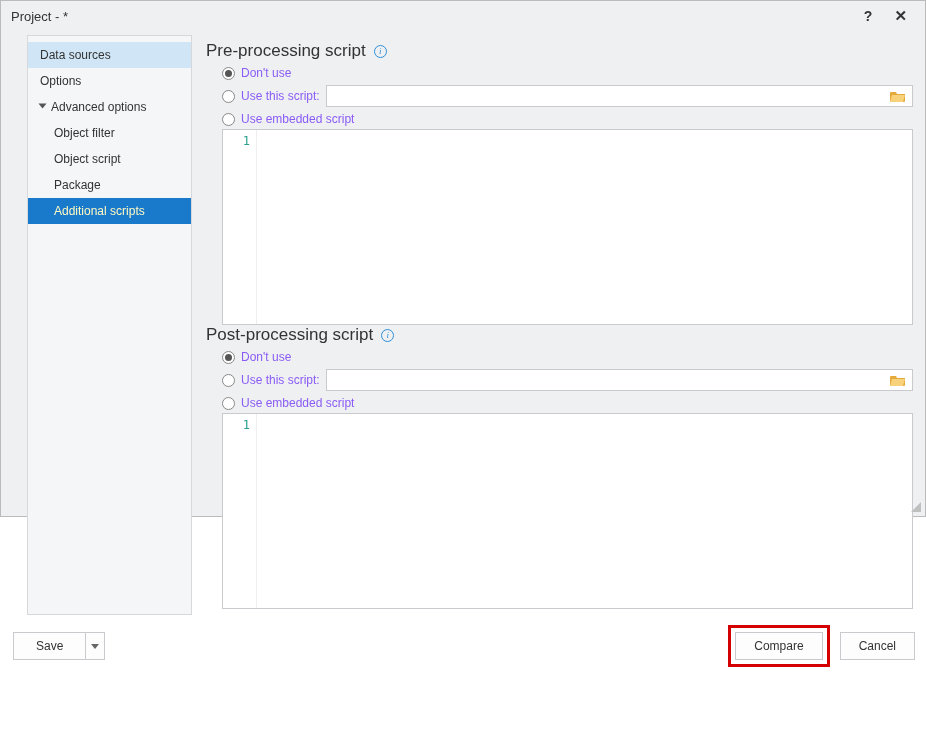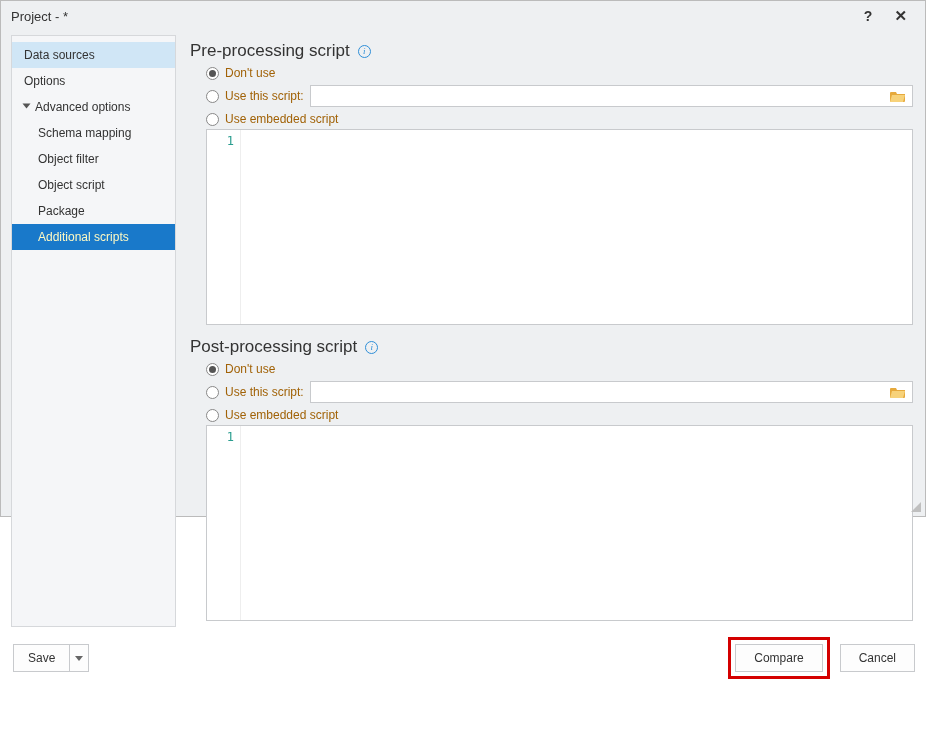--- a/index.html
+++ b/index.html
@@ -3,45 +3,45 @@
 <meta charset="utf-8">
 <style>
   * { box-sizing: border-box; margin: 0; padding: 0; }
   html, body { width: 926px; height: 731px; font-family: "Segoe UI", Tahoma, sans-serif; font-size: 12px; color: #333; background: #fff; }
   .window { width: 926px; height: 517px; border: 1px solid #bbb; background: #eef0f2; display: flex; flex-direction: column; }
   .titlebar { display: flex; align-items: center; justify-content: space-between; padding: 6px 10px 10px 10px; }
   .titlebar-left { font-size: 13px; color: #333; }
   .titlebar-right { display: flex; gap: 22px; align-items: center; font-size: 14px; padding-right: 8px;}
   .titlebar-right .help { font-weight: bold; cursor: pointer; }
   .titlebar-right .close { font-weight: bold; cursor: pointer; font-size: 15px;}
-  .body { flex: 1; display: flex; padding: 0px 10px 0px 10px; gap: 8px; }
+  .body { flex: 1; display: flex; padding: 0px 10px 0px 10px; gap: 8px; margin-left: 16px; }
   .sidebar { width: 165px; background: #f5f6f8; border: 1px solid #d6d8db; padding-top: 6px; }
   .nav-item { padding: 6px 12px; cursor: pointer; color: #333; }
   .nav-item.l2 { padding-left: 26px; }
   .nav-item.active { background: #d0e6f6; }
   .nav-item.selected { background: #1979ca; color: #fef9c3; }
   .nav-item.expand::before { content: ""; display: inline-block; border-top: 4px solid transparent; border-bottom: 4px solid transparent; border-left: 5px solid #555; transform: rotate(90deg); margin-right: 6px; vertical-align: 1px;}
-  .content { flex: 1; display: flex; flex-direction: column; gap: 12px; padding: 6px 2px 6px 6px;}
+  .content { flex: 1; display: flex; flex-direction: column; padding: 6px 2px 6px 6px;}
   .section-title { font-size: 17px; font-weight: 400; color: #333; display: flex; align-items: center; gap: 8px; margin-bottom: 2px;}
   .info-icon { width: 13px; height: 13px; border-radius: 50%; border: 1px solid #2f8fd8; display: inline-flex; align-items: center; justify-content: center; font-size: 9px; color: #2f8fd8; font-style: italic; font-family: Georgia, serif;}
   .radio-row { display: flex; align-items: center; gap: 6px; padding: 3px 0 3px 16px; }
   .radio { width: 13px; height: 13px; border-radius: 50%; border: 1px solid #888; background: #fff; display: inline-flex; align-items: center; justify-content: center;}
   .radio.checked::after { content:""; width:7px; height:7px; border-radius:50%; background:#555;}
-  .radio-label { color: #a16207; }
+  .radio-label { color: #8b5cf6; }
   .script-path-row { display: flex; align-items: center; gap: 6px; padding: 2px 0 2px 16px; }
   .script-input { flex: 1; height: 22px; border: 1px solid #c8cacd; background: #fff; padding: 0 6px; display:flex; align-items:center; justify-content:flex-end;}
   .folder-icon { width:16px; height:14px; display:inline-block; }
   .folder-icon svg { width:16px; height:14px; }
   .editor { margin-left: 16px; height: 196px; border: 1px solid #c8cacd; background: #fff; display:flex; }
   .gutter { width: 34px; border-right: 1px solid #eee; text-align: right; padding: 4px 6px 0 0; color: #2a9d8f; font-family: Consolas, monospace; font-size: 12px;}
   .editor-body { flex:1; }
   .footer { display:flex; justify-content: space-between; align-items:center; padding: 10px 10px 10px 12px; }
   .btn { height: 28px; border: 1px solid #c8cacd; background: #fdfdfd; color:#333; padding: 0 18px; cursor:pointer; font-size:12px;}
   .btn-split { display:flex; }
-  .btn-split .main { border-right:none; padding: 0 14px; text-align: right;}
+  .btn-split .main { border-right:none; padding: 0 22px; text-align: right;}
   .btn-split .drop { width:20px; padding:0; display:flex; align-items:center; justify-content:center;}
   .btn-split .drop::after { content:""; border-left:4px solid transparent; border-right:4px solid transparent; border-top:5px solid #666;}
   .footer-right { display:flex; gap:10px; align-items:center;}
   .compare-wrap { border: 3px solid #d40000; padding: 4px; }
   .resize-grip { position:absolute; right:4px; bottom:4px; width:12px; height:12px; }
   .window { position: relative; }
   .resize-grip::before { content:""; position:absolute; right:0; bottom:0; width:0; height:0; border-style:solid; border-width:0 0 10px 10px; border-color: transparent transparent #bfbfbf transparent;}
 </style>
 </head>
 <body>
@@ -53,21 +53,20 @@
       <span class="help">?</span>
       <span class="close">✕</span>
     </div>
   </div>
 
   <div class="body">
     <div class="sidebar">
       <div class="nav-item active"><span>Data sources</span></div>
       <div class="nav-item"><span>Options</span></div>
       <div class="nav-item expand"><span>Advanced options</span></div>
-      <div class="nav-item l2"><span>Schema mapping</span></div>
       <div class="nav-item l2"><span>Object filter</span></div>
       <div class="nav-item l2"><span>Object script</span></div>
       <div class="nav-item l2"><span>Package</span></div>
       <div class="nav-item l2 selected"><span>Additional scripts</span></div>
     </div>
 
     <div class="content">
 
       <div>
         <div class="section-title">

